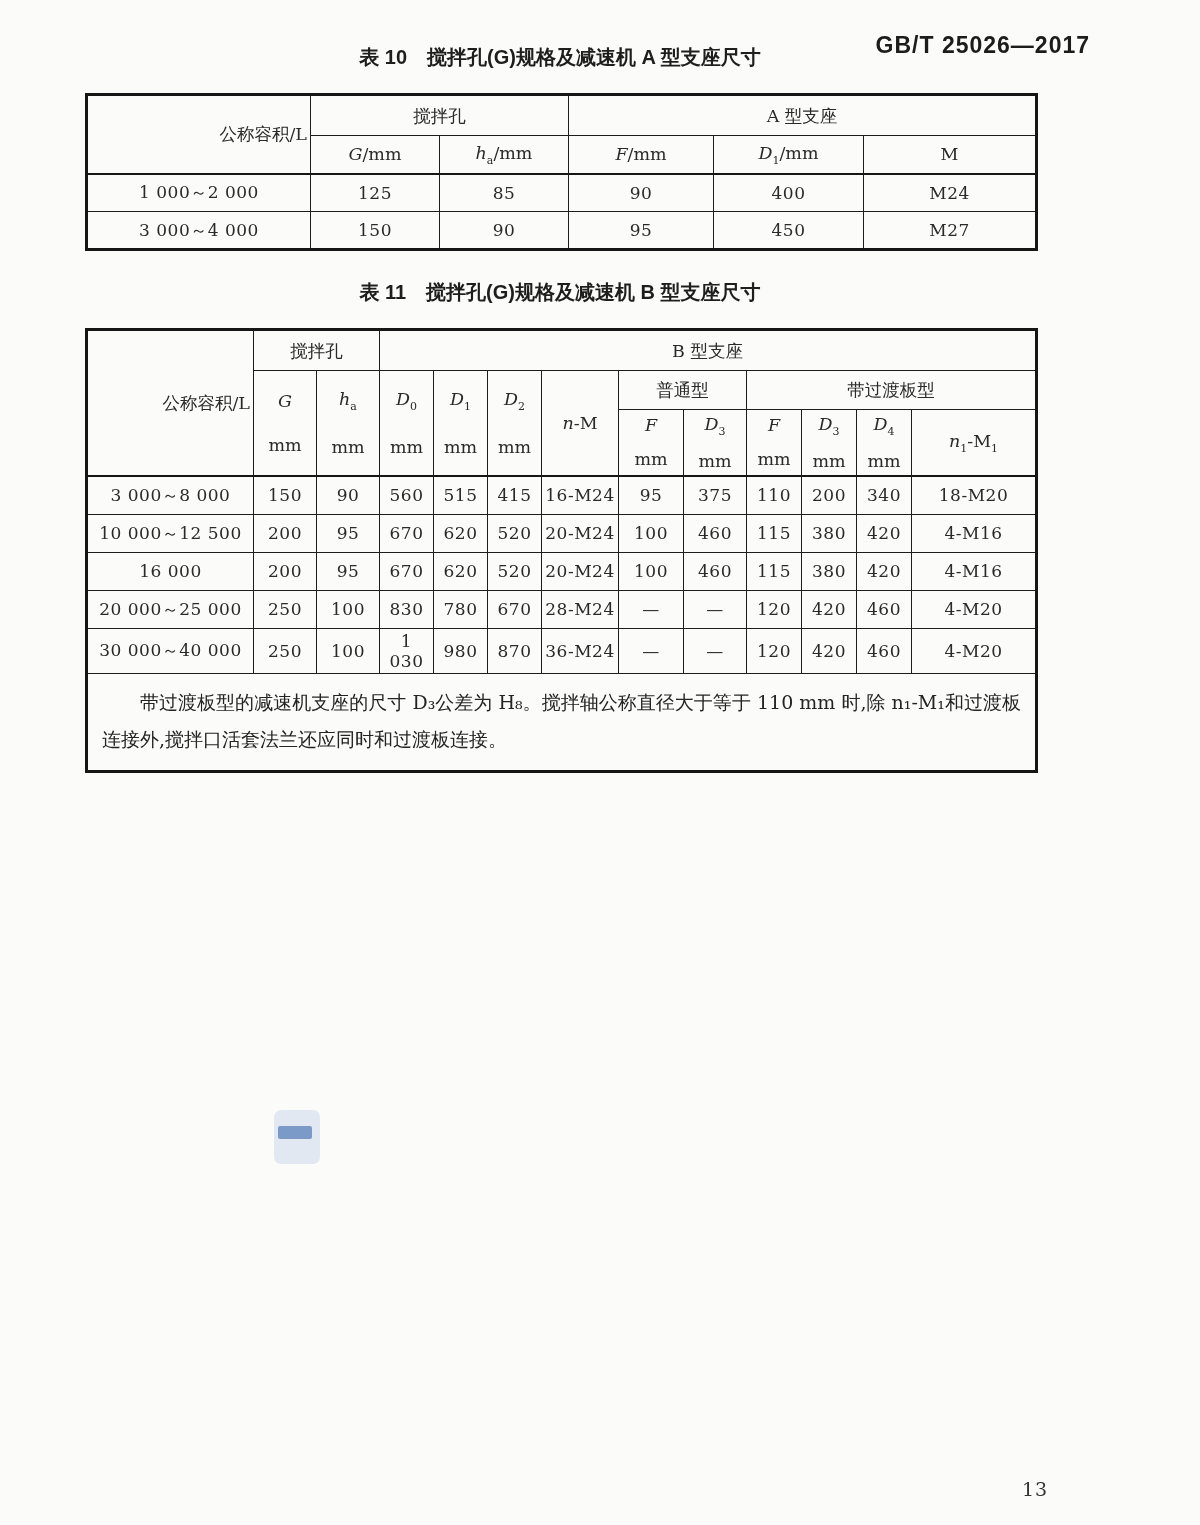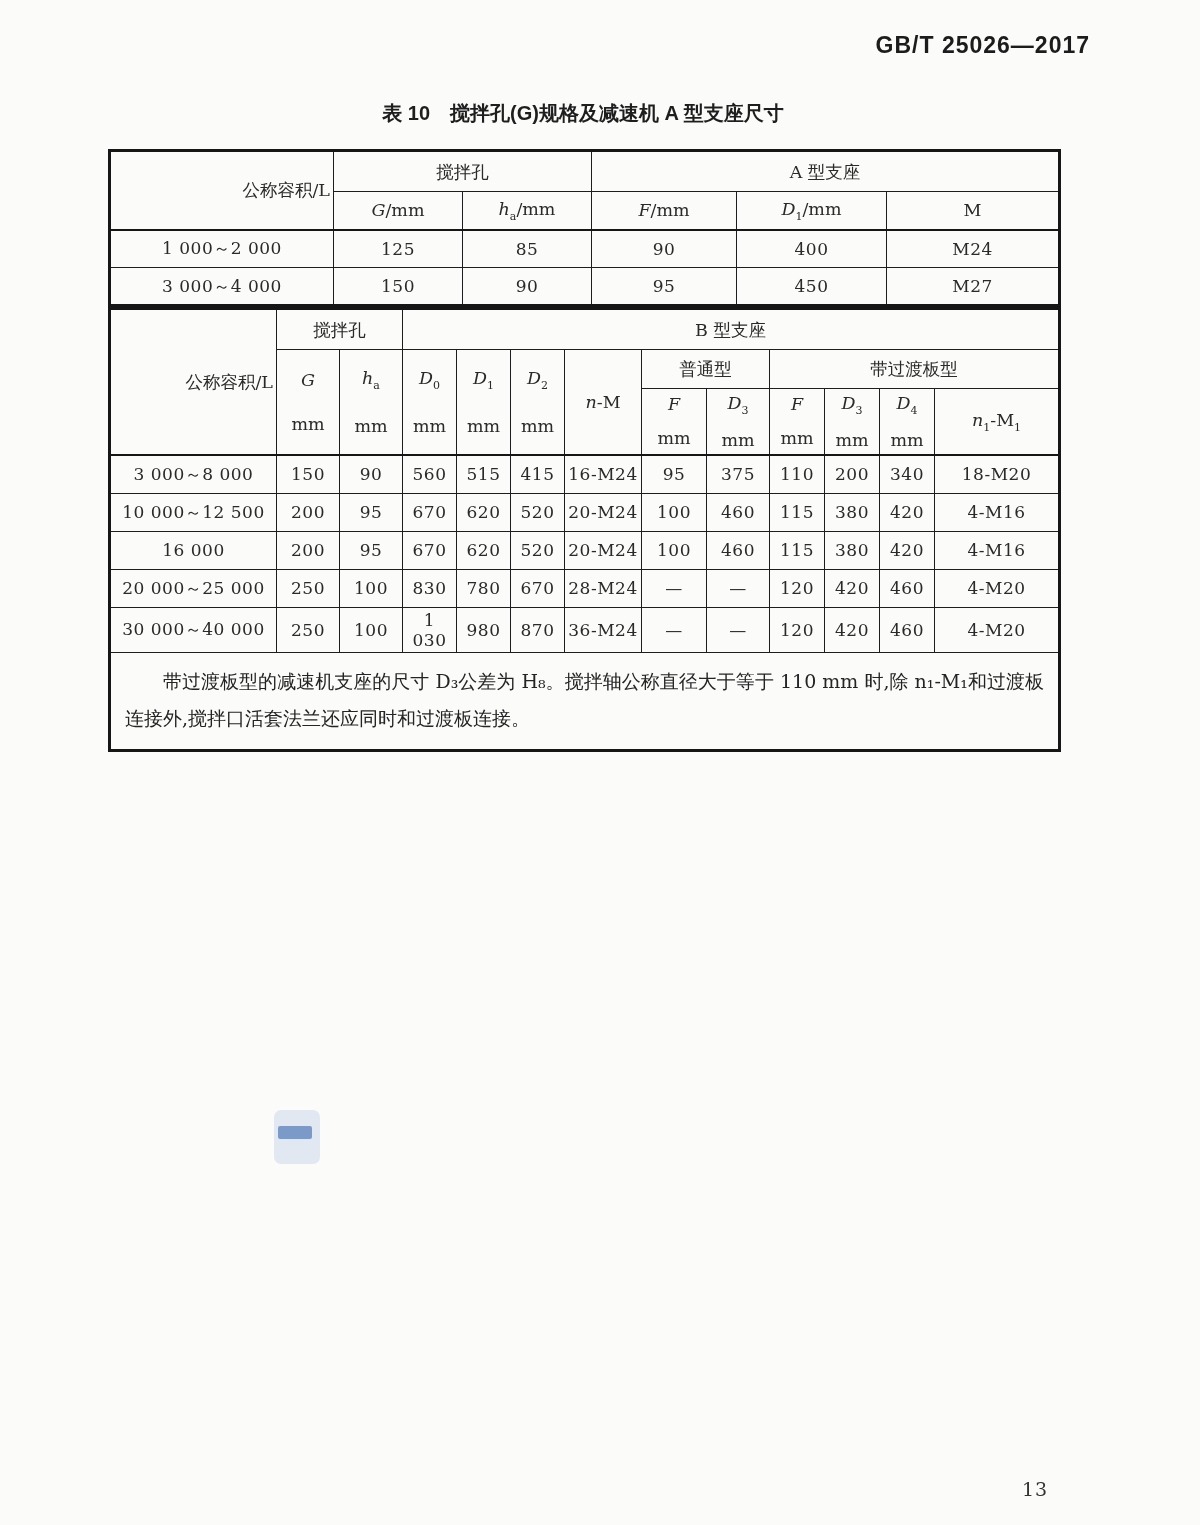--- a/index.html
+++ b/index.html
@@ -9,21 +9,21 @@
     background:#fbfbf9;
     font-family:"DejaVu Serif","Liberation Serif",serif;
     color:#232323;
     overflow:hidden;
   }
   .std-code {
     position:absolute; top:32px; right:110px;
     font-family:"Liberation Sans",sans-serif;
     font-weight:bold; font-size:23px; letter-spacing:1px; color:#1c1c1c;
   }
-  .content { width:950px; margin:0 0 0 108px; padding-top:100px; }
+  .content { width:950px; margin:0 0 0 85px; padding-top:44px; }
   .caption {
     text-align:center;
     font-family:"Liberation Sans",sans-serif;
     font-weight:bold; font-size:20px; color:#1e1e1e;
     margin-bottom:22px;
   }
   .caption.second { margin-top:28px; }
   table {
     width:950px; table-layout:fixed;
     border-collapse:collapse;
@@ -121,20 +121,21 @@
           <td>3 000～4 000</td>
           <td>150</td>
           <td>90</td>
           <td>95</td>
           <td>450</td>
           <td>M27</td>
         </tr>
       </tbody>
   </table>
 
+  <div class="caption second">表 11　搅拌孔(G)规格及减速机 B 型支座尺寸</div>
 
   <table>
     <colgroup>
       <col style="width:167px">
         <col style="width:63px">
         <col style="width:63px">
       <col style="width:54px">
         <col style="width:54px">
         <col style="width:54px">
       <col style="width:77px">

